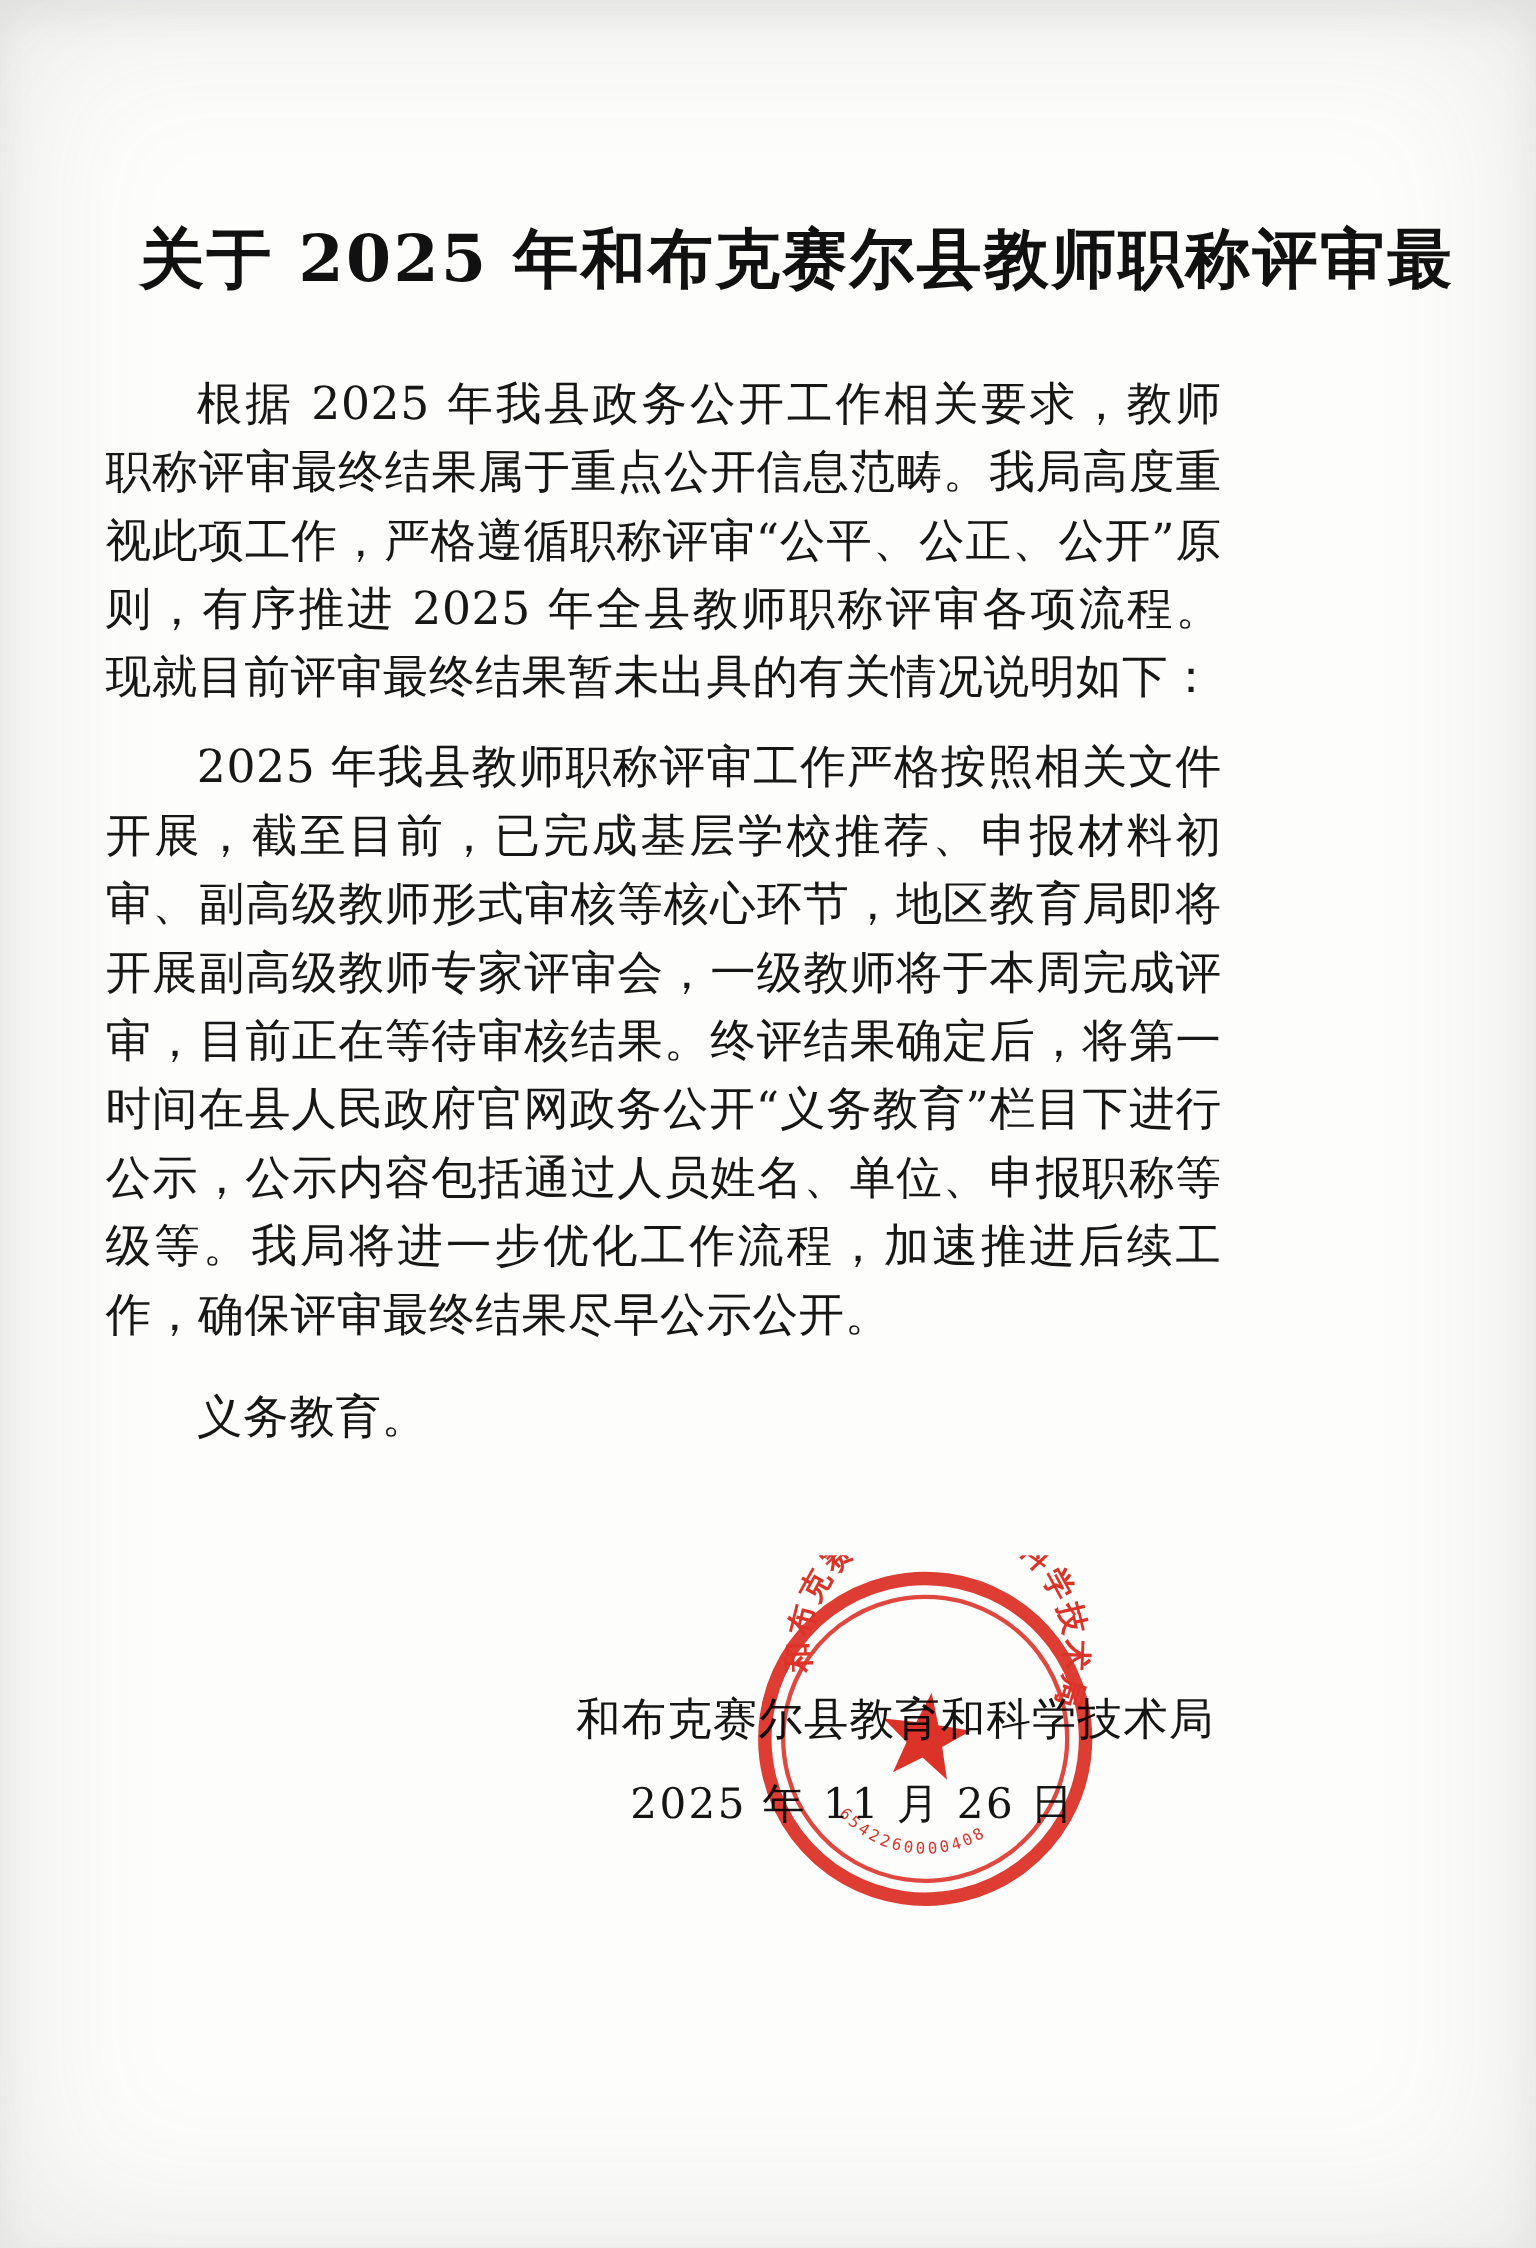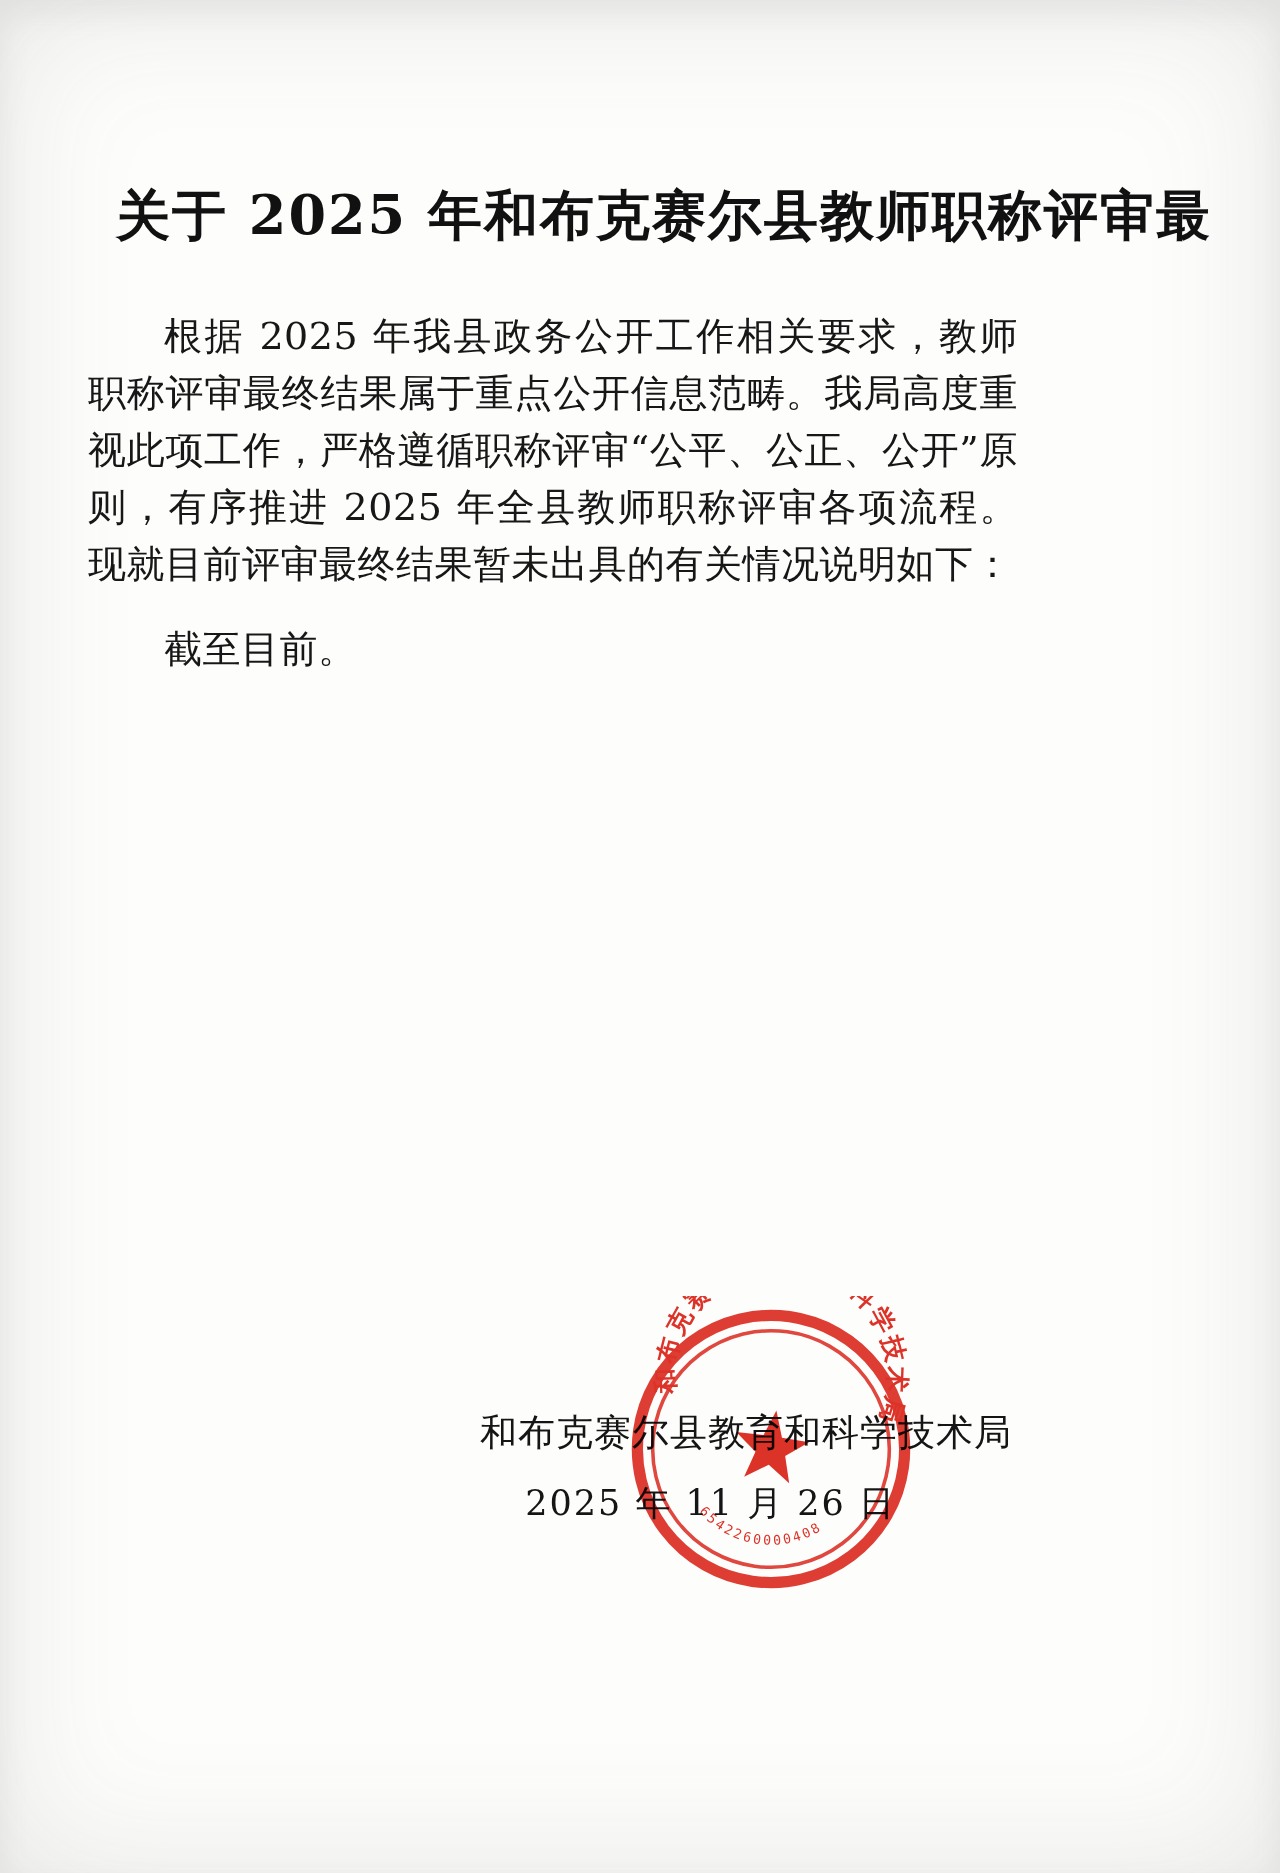--- a/index.html
+++ b/index.html
@@ -63,21 +63,22 @@
 <body>
 
 <div class="page">
 
   <h1 class="doc-title">
     <span class="t-line">关于 2025 年和布克赛尔县教师职称评审最</span>
   </h1>
 
   <div class="doc-body">
     <p>根据 2025 年我县政务公开工作相关要求，教师职称评审最终结果属于重点公开信息范畴。我局高度重视此项工作，严格遵循职称评审“公平、公正、公开”原则，有序推进 2025 年全县教师职称评审各项流程。现就目前评审最终结果暂未出具的有关情况说明如下：</p>
-    <p class="closing">截至目前。</p>
+    <p>2025 年我县教师职称评审工作严格按照相关文件开展，截至目前，已完成基层学校推荐、申报材料初审、副高级教师形式审核等核心环节，地区教育局即将开展副高级教师专家评审会，一级教师将于本周完成评审，目前正在等待审核结果。终评结果确定后，将第一时间在县人民政府官网政务公开“义务教育”栏目下进行公示，公示内容包括通过人员姓名、单位、申报职称等级等。我局将进一步优化工作流程，加速推进后续工作，确保评审最终结果尽早公示公开。</p>
+    <p class="closing">义务教育。</p>
   </div>
 
   <div class="signoff">
     <div class="sig-line">和布克赛尔县教育和科学技术局</div>
     <div class="date-line">2025 年 11 月 26 日</div>
   </div>
 
   <svg class="seal" viewBox="0 0 300 300" xmlns="http://www.w3.org/2000/svg" aria-hidden="true">
     <g transform="rotate(8 150 150)" fill="none" stroke="#dc2318">
       <circle cx="150" cy="150" r="131" stroke-width="11" opacity=".95"></circle>

